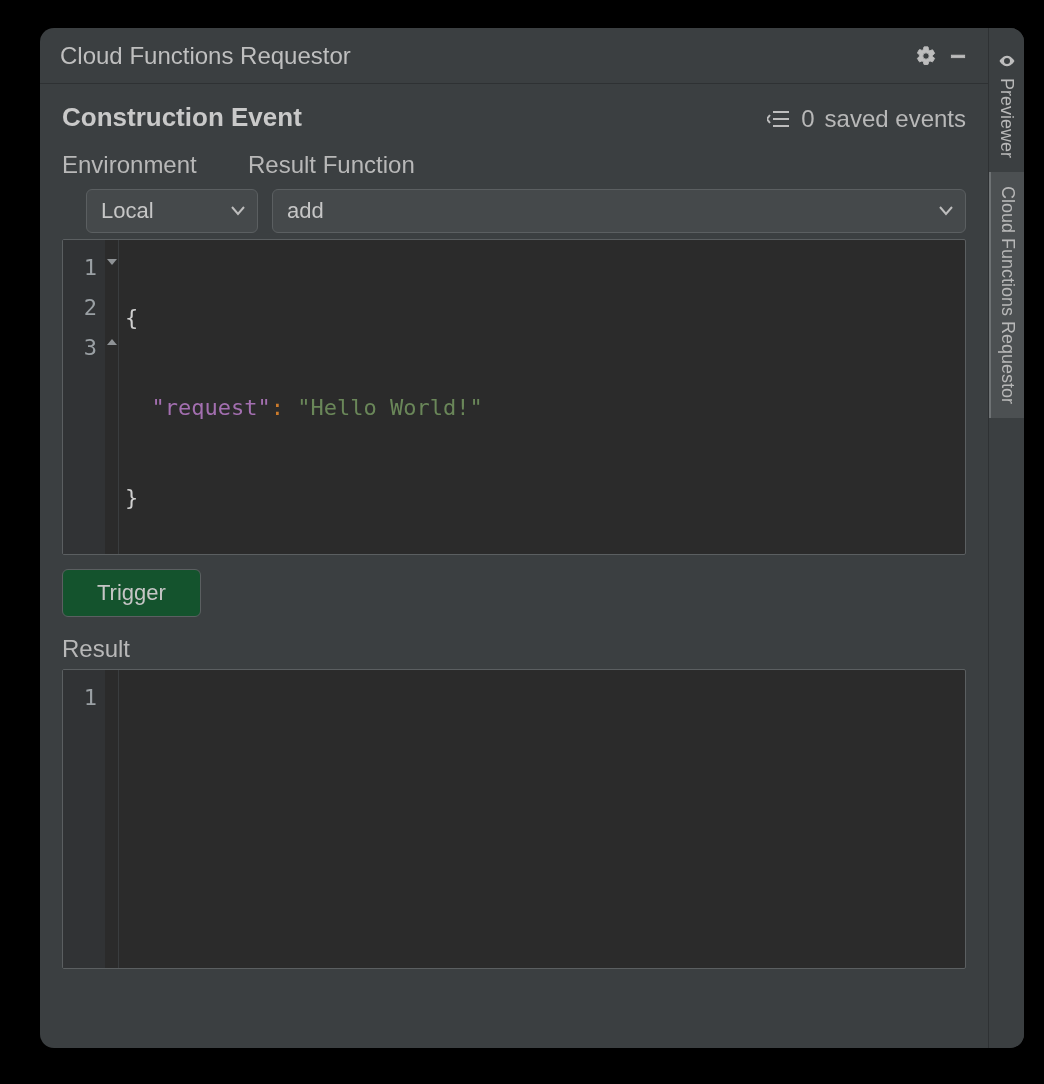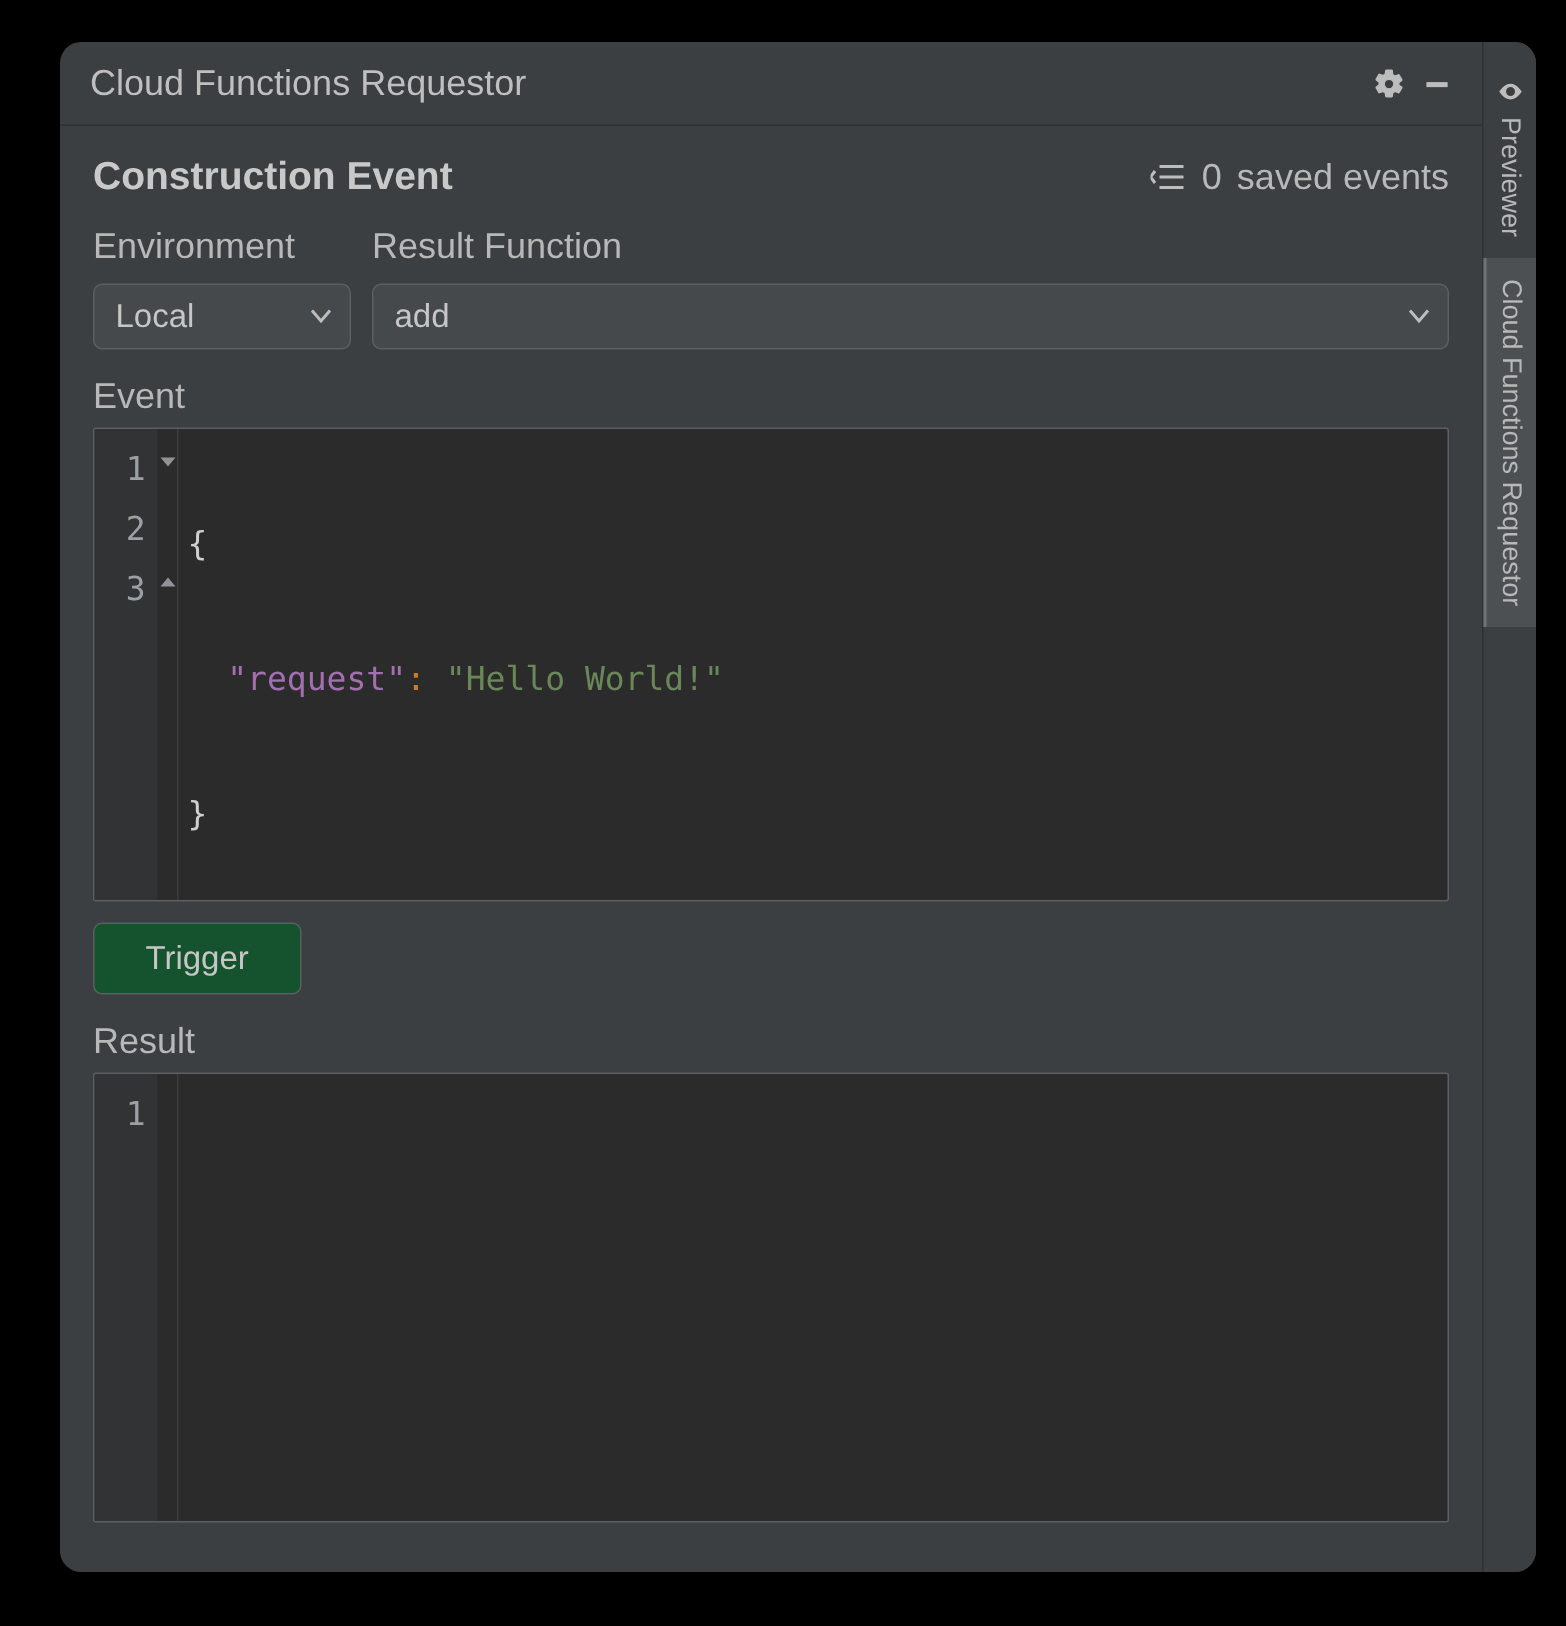--- a/index.html
+++ b/index.html
@@ -26,21 +26,21 @@
   .titlebar .icon-btn { width: 32px; height: 32px; display:flex; align-items:center; justify-content:center; cursor:pointer; }
   .gear svg, .minimize svg { stroke:#bbb; fill:#bbb; }
   .content { padding: 18px 22px 10px 22px; display:flex; flex-direction:column; flex:1; }
   .row1 { display:flex; align-items: flex-end; }
   .section-title { font-size: 26px; font-weight: 600; color: #c9c9c9; flex:1; }
   .saved-events { display:flex; align-items:center; gap:10px; color:#b8b8b8; font-size:24px; }
   .saved-events .sicon { position:relative; top:2px; }
   .labels-row { display:flex; margin-top:18px; }
   .lbl { font-size:24px; color:#b8b8b8; }
   .lbl-env { width: 186px; }
-  .combos-row { display:flex; gap:14px; margin-top:10px; }
+  .combos-row { display:flex; gap:14px; margin-top:10px;margin-left:24px; }
   .combo {
     height: 44px; border:1px solid #5b5f61; border-radius:6px;
     background:#45494b; display:flex; align-items:center;
     padding:0 12px 0 14px; color:#c6c6c6; font-size:22px;
     justify-content:space-between; cursor:pointer;
   }
   .combo .caret { margin-left:10px; }
   .combo.env { width: 172px; }
   .combo.fn { flex:1; }
   .field-label { font-size:24px; color:#b8b8b8; margin-top:18px; }
@@ -153,21 +153,20 @@
         <div class="combo fn">
           <span>add</span>
           <span class="caret">
             <svg width="14" height="10" viewBox="0 0 14 10">
                 <path d="M1 1 L7 8 L13 1" fill="none" stroke="#bdbdbd" stroke-width="2"></path>
               </svg>
           </span>
         </div>
       </div>
 
-      <div class="field-label">Event</div>
 
       <div class="editor">
         <div class="gutter">
           <div>1</div>
           <div>2</div>
           <div>3</div>
         </div>
         <div class="foldcol">
           <svg class="foldmark" style="top:16px" viewBox="0 0 12 12">
               <path d="M1 3 L6 9 L11 3 Z" fill="#8f9396"></path>

